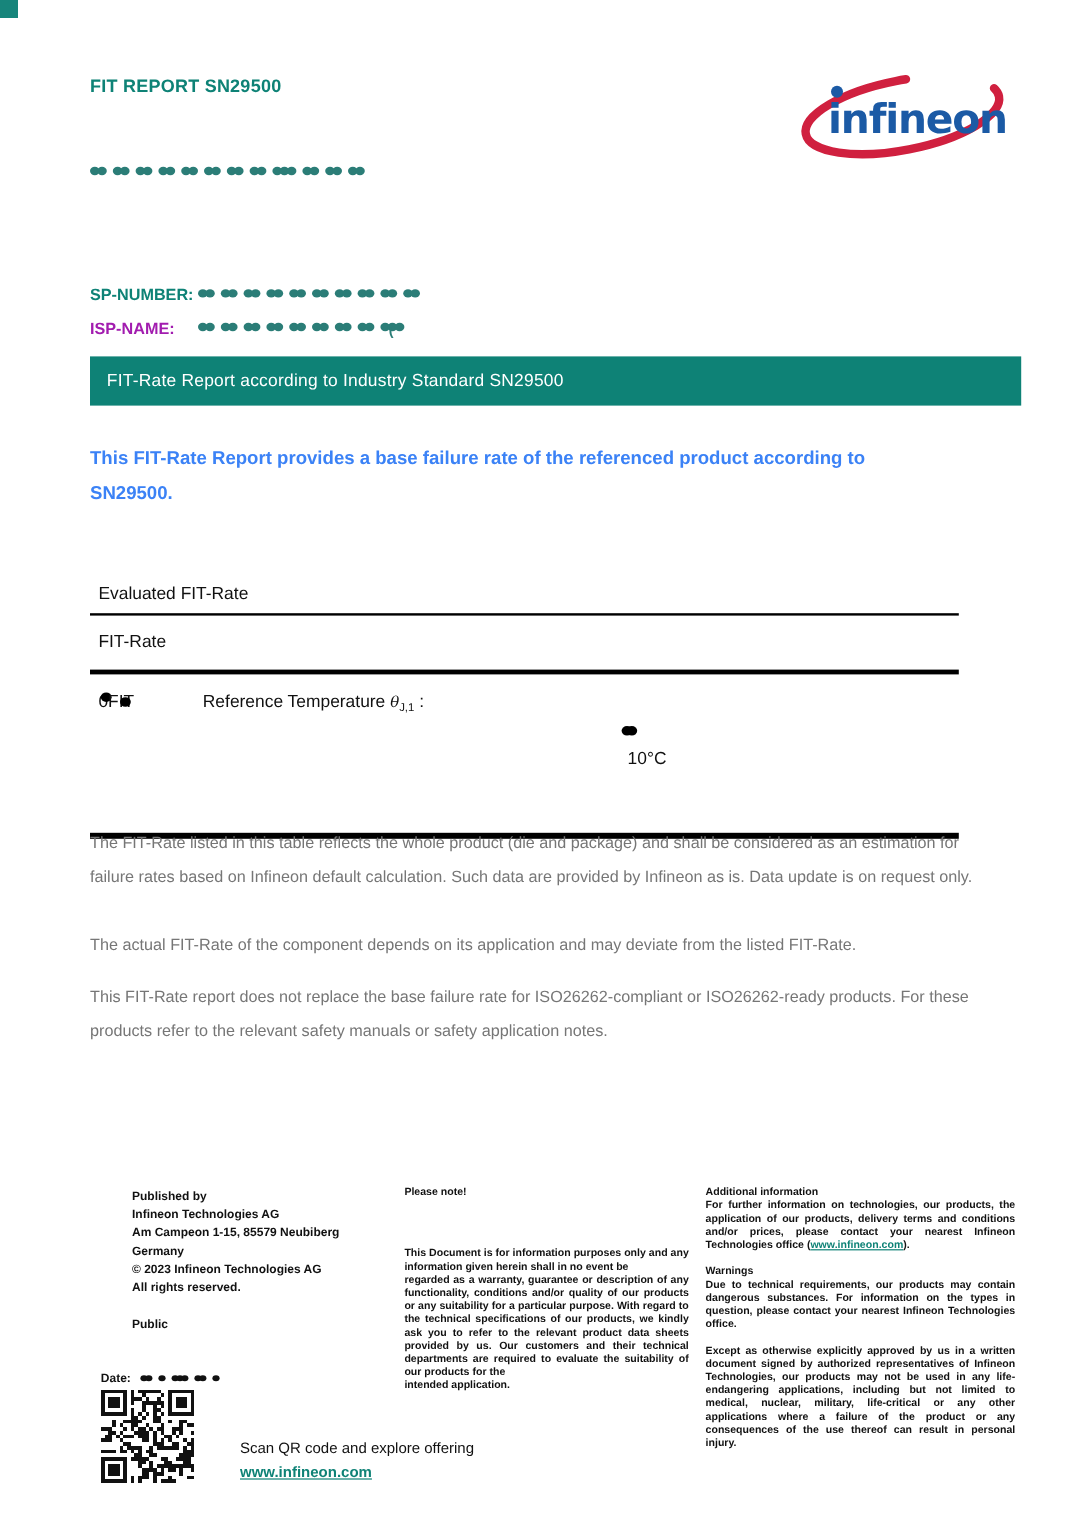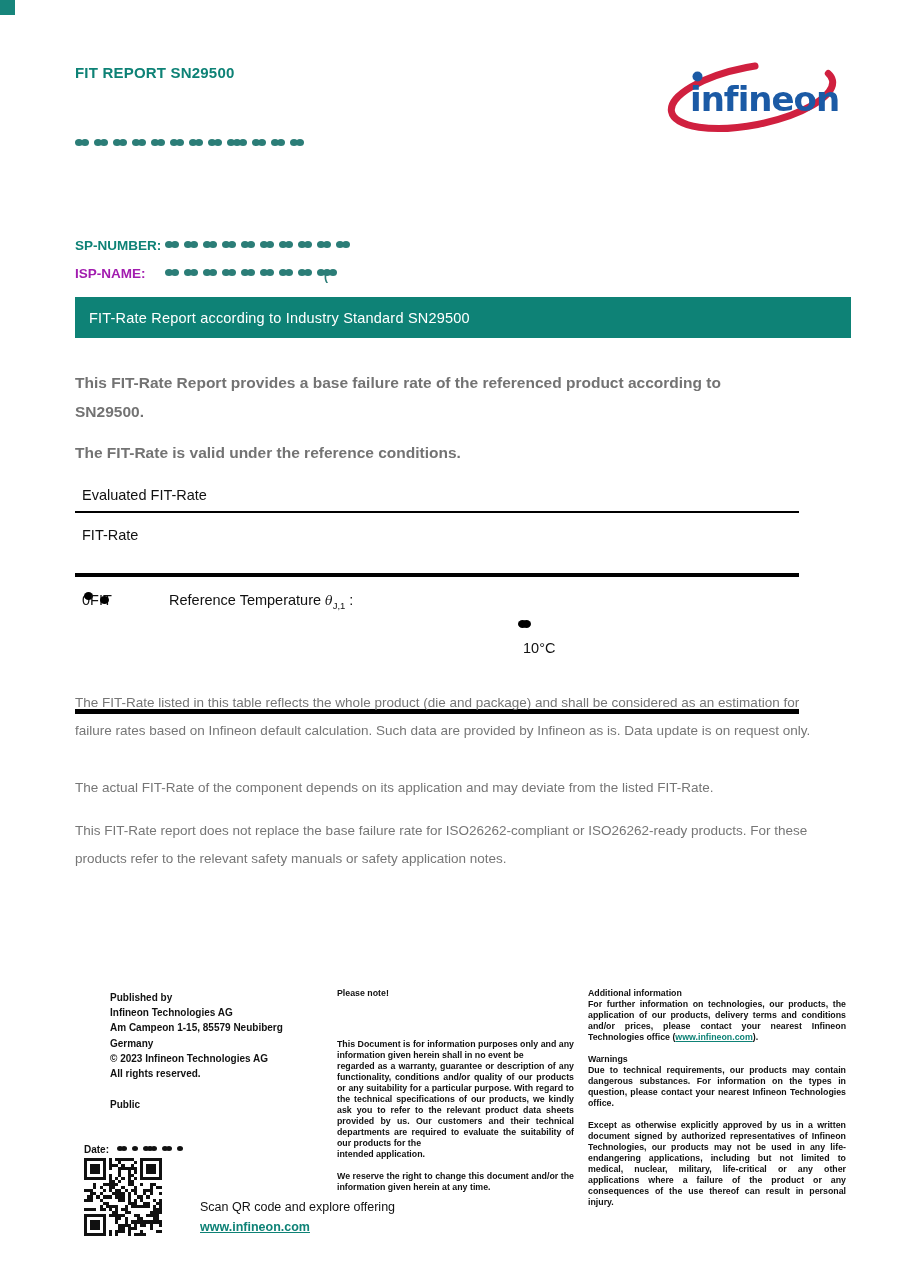--- a/index.html
+++ b/index.html
@@ -31,32 +31,32 @@
   .isp-label{left:75px;top:266px;font-size:13.5px;font-weight:700;color:#a21caf;}
   .isp-dots{left:165px;top:269px;}
   .trail{font-size:12px;color:#2b7d77;font-weight:700;margin-left:2px;margin-top:-3px;}
 
   
   .banner{left:75px;top:297px;width:776px;height:41px;background:#0e8276;color:#ffffff;
           display:flex;align-items:center;padding-left:14px;box-sizing:border-box;
           font-size:14.5px;font-weight:400;letter-spacing:.2px;}
 
   
-  .lead{left:75px;width:712px;color:#737373;font-size:15.5px;font-weight:700;line-height:29px;}
+  .lead{left:75px;width:712px;color:#3b82f6;font-size:15.5px;font-weight:700;line-height:29px;}
   .lead1{top:368px;}
   .lead2{top:438px;}
 
   
   .tbl{left:75px;top:484px;width:724px;}
   .tbl-title{font-size:14.5px;padding:3px 0 8px 7px;color:#111;}
   .rule{background:#000;width:100%;}
   .rule-thin{height:2px;}
   .rule-mid{height:4px;}
   .rule-thick{height:5px;}
-  .tbl-head{display:flex;font-size:14.5px;color:#111;padding:14px 0 30px 0;}
+  .tbl-head{display:flex;font-size:14.5px;color:#111;padding:14px 0 15px 0;}
   .tbl-row{display:flex;font-size:14.5px;color:#111;padding:15px 0 53px 0;align-items:flex-start;}
   .c1{width:94px;padding-left:7px;box-sizing:border-box;}
   .c2{width:349px;}
   .c3{flex:1;}
   .theta{font-family:"DejaVu Serif",serif;font-style:italic;font-size:12.5px;}
   .subsc{font-size:9.5px;vertical-align:sub;}
   .colon{margin-left:4px;}
 
   .fit-val{display:inline-flex;align-items:flex-start;font-weight:400;}
   .bdot{display:inline-block;width:9px;height:8px;border-radius:50%;background:#000;}
@@ -250,21 +250,20 @@
     </div>
   <div class="abs" style="left:322px;top:266px;">
     <span class="trail">(</span>
   </div>
 
   <div class="abs banner">
     <span>FIT-Rate Report according to Industry Standard SN29500</span>
   </div>
 
   <div class="abs lead lead1">This FIT-Rate Report provides a base failure rate of the referenced product according to SN29500.</div>
-  <div class="abs lead lead2">The FIT-Rate is valid under the reference conditions.</div>
 
   <div class="abs tbl">
     <div class="tbl-title">Evaluated FIT-Rate</div>
     <div class="rule rule-thin"></div>
     <div class="tbl-head">
       <div class="c1">FIT-Rate</div>
       <div class="c3"></div>
     </div>
     <div class="rule rule-mid"></div>
     <div class="tbl-row">
@@ -303,21 +302,20 @@
     <div>All rights reserved.</div>
     <div class="classif">Public</div>
   </div>
 
   <div class="abs f-mid">
     <div>Please note!</div>
     <div class="pre">This Document is for information purposes only and any information given herein shall in no event be
 regarded as a warranty, guarantee or description of any functionality, conditions and/or quality of our products or any suitability for a particular purpose. With regard to the technical specifications of our products, we kindly ask you to refer to the relevant product data sheets provided by us. Our customers and their technical departments are required to evaluate the suitability of our products for the
 intended application.</div>
     <div class="f-gap"></div>
-    <div>We reserve the right to change this document and/or the information given herein at any time.</div>
   </div>
 
   <div class="abs f-right">
     <div>Additional information</div>
     <div><span>For further information on technologies, our products, the application of our products, delivery terms and conditions and/or prices, please contact your nearest Infineon Technologies office</span>
       <span>(</span><span class="f-link">www.infineon.com</span><span>).</span>
     </div>
     <div class="f-gap"></div>
     <div>Warnings</div>
     <div>Due to technical requirements, our products may contain dangerous substances. For information on the types in question, please contact your nearest Infineon Technologies office.</div>

